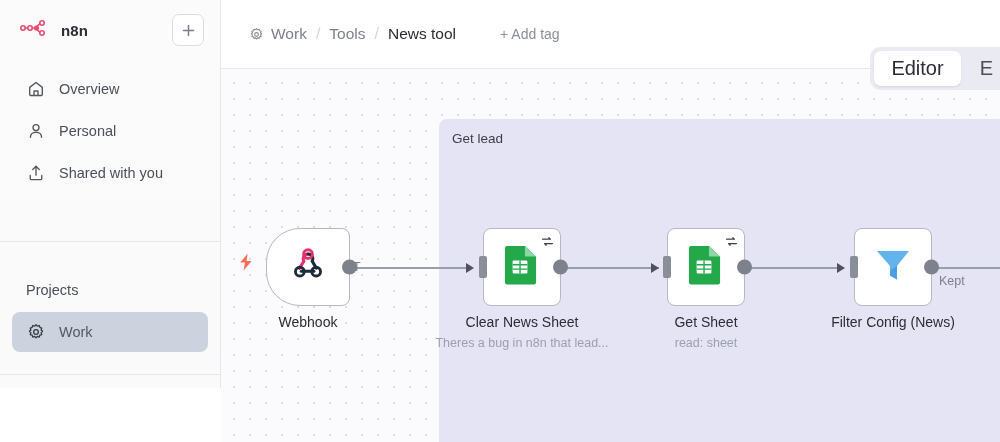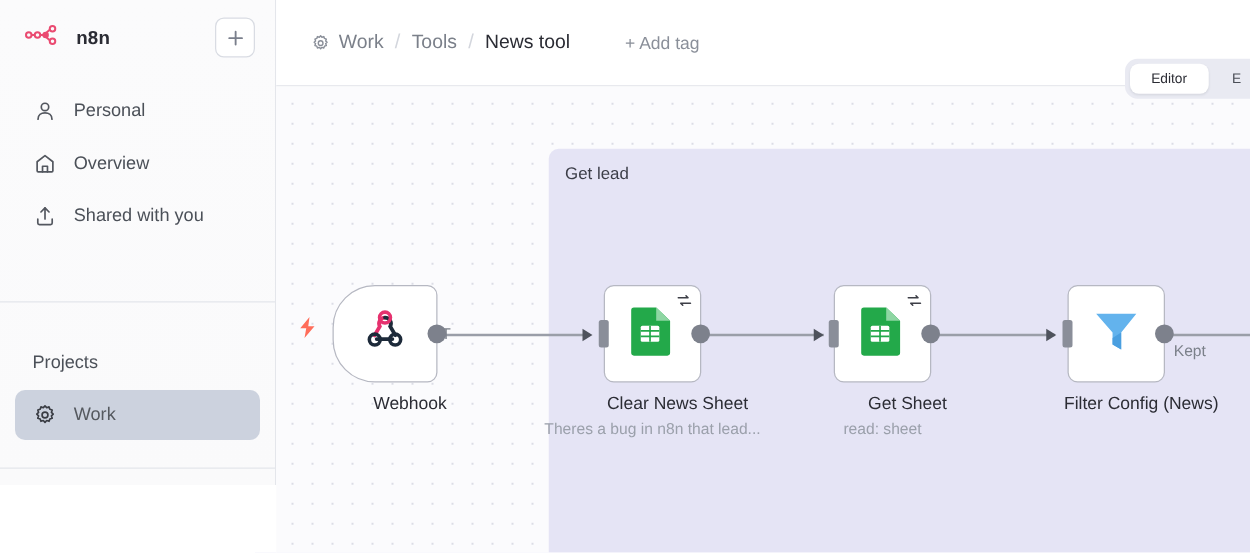--- a/index.html
+++ b/index.html
@@ -64,21 +64,21 @@
   .crumb-sep { color: #d3d6dd; margin: 0 9px; font-size: 16px; }
   .crumb-current { color: #2b2c34; }
   .add-tag { margin-left: 44px; font-size: 14px; color: #8a8f99; cursor: pointer; }
 
   .tabswitch {
     position: absolute; top: 47px; right: -14px;
     background: #e9eaf2; border-radius: 10px; padding: 4px;
     display: flex; gap: 2px; z-index: 6;
   }
   .tab {
-    padding: 6px 17px; font-size: 11px; color: #4a4e57;
+    padding: 6px 17px; font-size: 20px; color: #4a4e57;
     border-radius: 7px; cursor: pointer; white-space: nowrap;
   }
   .tab.active { background: #ffffff; color: #2b2c34; box-shadow: 0 1px 2px rgba(30,35,50,.10); }
 
   
   .canvas {
     position: absolute; top: 69px; left: 0; right: 0; bottom: 0;
     background-color: #fbfbfd;
     background-image: radial-gradient(circle, #dcdde6 1px, transparent 1.1px);
     background-size: 16px 16px;
@@ -99,21 +99,21 @@
   .node { position: absolute; }
   .node-box {
     width: 78px; height: 78px; background: #ffffff;
     border: 1px solid #b6b8c2; border-radius: 8px;
     display: flex; align-items: center; justify-content: center;
     position: relative; cursor: pointer;
   }
   .node-box.trigger { border-radius: 34px 8px 8px 34px; width: 84px; }
   .node-label {
     position: absolute; left: 50%; transform: translateX(-50%);
-    top: 86px; white-space: nowrap; font-size: 14px; color: #2b2c34; text-align: right; margin-left: 20px;
+    top: 86px; white-space: nowrap; font-size: 14px; color: #2b2c34; text-align: right;
   }
   .node-sub {
     position: absolute; left: 50%; transform: translateX(-50%);
     top: 108px; white-space: nowrap; font-size: 12.5px; color: #9ba0ab; text-align: center;
   }
   .retry-ico { position: absolute; top: 5px; right: 6px; color: #3d3f47; }
 
   .port-out {
     position: absolute; right: -8px; top: 50%; transform: translateY(-50%);
     width: 15px; height: 15px; border-radius: 50%; background: #7d818c;
@@ -165,36 +165,36 @@
             <path d="M7.5 2.4 V12.6 M2.4 7.5 H12.6" stroke="#7a7f8c" stroke-width="1.5" stroke-linecap="round" fill="none"></path>
           </svg>
         </span>
       </div>
     </div>
 
     <nav class="sb-nav">
 
       <div class="nav-item">
         <span class="ico">
+          <svg width="18" height="18" viewBox="0 0 20 20" fill="none" stroke="#53575f" stroke-width="1.5" stroke-linecap="round" stroke-linejoin="round">
+            <path d="M3 8.2 L10 2.8 L17 8.2 V16.2 a1 1 0 0 1 -1 1 H4 a1 1 0 0 1 -1 -1 Z"></path>
+            <path d="M7.8 17.2 V12.2 h4.4 v5"></path>
+          </svg>
+        </span>
+        <span>Overview</span>
+      </div>
+
+      <div class="nav-item">
+        <span class="ico">
           <svg width="18" height="18" viewBox="0 0 20 20" fill="none" stroke="#53575f" stroke-width="1.5" stroke-linecap="round">
             <circle cx="10" cy="6.2" r="3.3"></circle>
             <path d="M3.8 17 c0-3.5 2.8-5.6 6.2-5.6 s6.2 2.1 6.2 5.6"></path>
           </svg>
         </span>
         <span>Personal</span>
-      </div>
-
-      <div class="nav-item">
-        <span class="ico">
-          <svg width="18" height="18" viewBox="0 0 20 20" fill="none" stroke="#53575f" stroke-width="1.5" stroke-linecap="round" stroke-linejoin="round">
-            <path d="M3 8.2 L10 2.8 L17 8.2 V16.2 a1 1 0 0 1 -1 1 H4 a1 1 0 0 1 -1 -1 Z"></path>
-            <path d="M7.8 17.2 V12.2 h4.4 v5"></path>
-          </svg>
-        </span>
-        <span>Overview</span>
       </div>
 
       <div class="nav-item">
         <span class="ico">
           <svg width="18" height="18" viewBox="0 0 20 20" fill="none" stroke="#53575f" stroke-width="1.5" stroke-linecap="round" stroke-linejoin="round">
             <path d="M10 2.6 V12.4"></path>
             <path d="M6.4 6.2 L10 2.6 L13.6 6.2"></path>
             <path d="M3.6 12.6 V16 a1.4 1.4 0 0 0 1.4 1.4 h10 a1.4 1.4 0 0 0 1.4 -1.4 v-3.4"></path>
           </svg>
         </span>

